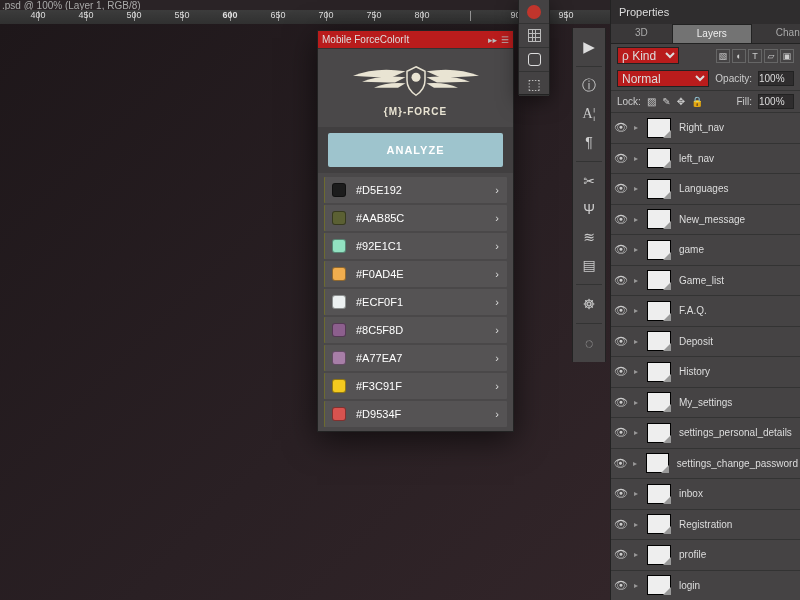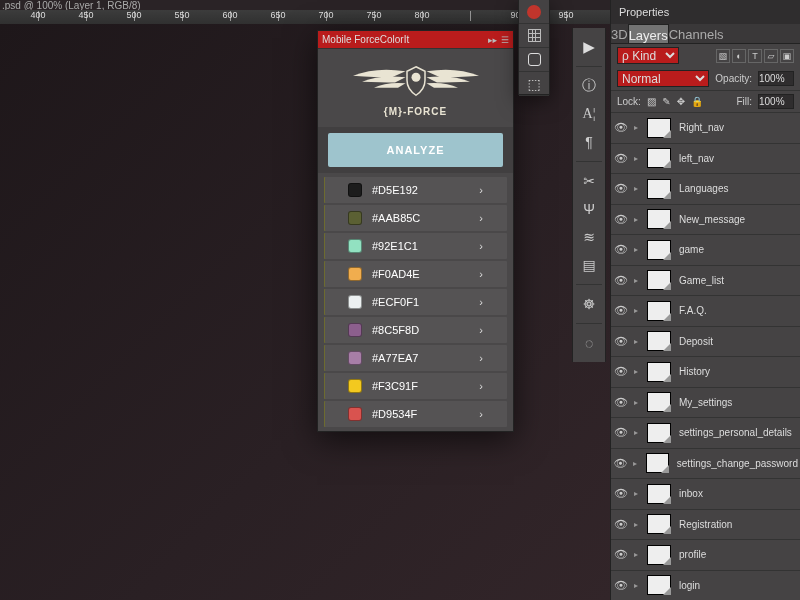--- a/index.html
+++ b/index.html
@@ -45,21 +45,21 @@
   .plugin .logo .brand{font-size:10px;color:#e9e4d3;margin-top:4px;letter-spacing:1px;font-weight:600}
   .plugin .brand b{color:#e9e4d3}
   .plugin .analyze{
     height:34px;margin:6px 10px;background:#9ec4cd;color:#fff;
     display:flex;align-items:center;justify-content:center;
     font-size:11px;font-weight:700;letter-spacing:1px;border-radius:2px;
   }
   .plugin .list{padding:2px 0;background:#4a4849}
   .plugin .row{
     height:26px;margin:2px 6px;background:#555354;
-    display:flex;align-items:center;padding:0 24px;border-radius:1px;
+    display:flex;align-items:center;padding:0 8px;border-radius:1px;
     box-shadow:inset 1px 0 0 #6d6b30;
   }
   .plugin .row .sw{width:14px;height:14px;border-radius:3px;margin-right:10px;border:1px solid rgba(0,0,0,.4)}
   .plugin .row .hx{flex:1;font-size:11px;color:#fff}
   .plugin .row .chev{color:#ddd;font-size:11px}
   .plugin .apply{
     height:36px;margin:8px 10px 10px;background:#44a57f;color:#fff;
     display:flex;align-items:center;justify-content:center;
     font-size:11px;font-weight:700;letter-spacing:1px;border-radius:2px;
   }
@@ -86,21 +86,21 @@
   .dock .ico{width:28px;height:26px;display:flex;align-items:center;justify-content:center;color:#ccc;font-size:14px}
   .dock .sep{width:26px;border-top:1px solid #333;margin:4px 0}
   .dock .play{color:#ddd;font-size:15px}
   
   .right {
     position:absolute; left:610px; top:0; width:190px; height:600px;
     background:#454344; border-left:1px solid #222;
   }
   .right .hdr{height:20px;background:#2f2d2e;display:flex;align-items:center;padding:12px 8px;font-size:11px;color:#ddd}
   .right .tabs{height:20px;display:flex;border-bottom:1px solid #222;background:#3a3839}
-  .right .tabs .t{padding:3px 0;font-size:13px;color:#aaa}
+  .right .tabs .t{padding:3px 24px;font-size:10px;color:#aaa}
   .right .tabs .t.act{background:#737373;color:#eee;border:1px solid #222;border-bottom:none}
   .right .optrow{display:flex;align-items:center;gap:6px;padding:3px 6px;font-size:10px;color:#ccc}
   .right select{background:#b91c1c;color:#ddd;border:1px solid #222;font-size:12px;height:17px}
   .right input[type=text]{background:#2f2d2e;color:#ddd;border:1px solid #222;font-size:10px;width:36px;height:15px;text-align:left}
   .right .icostrip{display:flex;gap:2px;margin-left:auto}
   .right .icostrip span{width:14px;height:14px;border:1px solid #666;display:flex;align-items:center;justify-content:center;font-size:9px;color:#ccc}
   .right .lockrow{display:flex;align-items:center;gap:6px;padding:3px 6px;font-size:10px;color:#ccc;border-top:1px solid #333;border-bottom:1px solid #333}
   .right .lockrow .sp{flex:1}
   .layers{overflow:hidden}
   .layer{height:30.5px;border-bottom:1px solid #333;display:flex;align-items:center;padding:0 2px}
@@ -119,21 +119,21 @@
 <div class="ruler-h" id="rulerH">
     <div class="tick" style="left: 38px;"></div>
     <div class="lbl" style="left: 38px;">400</div>
     <div class="tick" style="left: 86px;"></div>
     <div class="lbl" style="left: 86px;">450</div>
     <div class="tick" style="left: 134px;"></div>
     <div class="lbl" style="left: 134px;">500</div>
     <div class="tick" style="left: 182px;"></div>
     <div class="lbl" style="left: 182px;">550</div>
     <div class="tick" style="left: 230px;"></div>
-    <div class="lbl" style="left: 230px;">600</div>
+    <div class="lbl" style="left: 230px; font-weight: bold;">600</div>
     <div class="tick" style="left: 278px;"></div>
     <div class="lbl" style="left: 278px;">650</div>
     <div class="tick" style="left: 326px;"></div>
     <div class="lbl" style="left: 326px;">700</div>
     <div class="tick" style="left: 374px;"></div>
     <div class="lbl" style="left: 374px;">750</div>
     <div class="tick" style="left: 422px;"></div>
     <div class="lbl" style="left: 422px;">800</div>
     <div class="tick" style="left: 470px;"></div>
     <div class="lbl" style="left: 468px; margin-top: 46px;">850</div>

